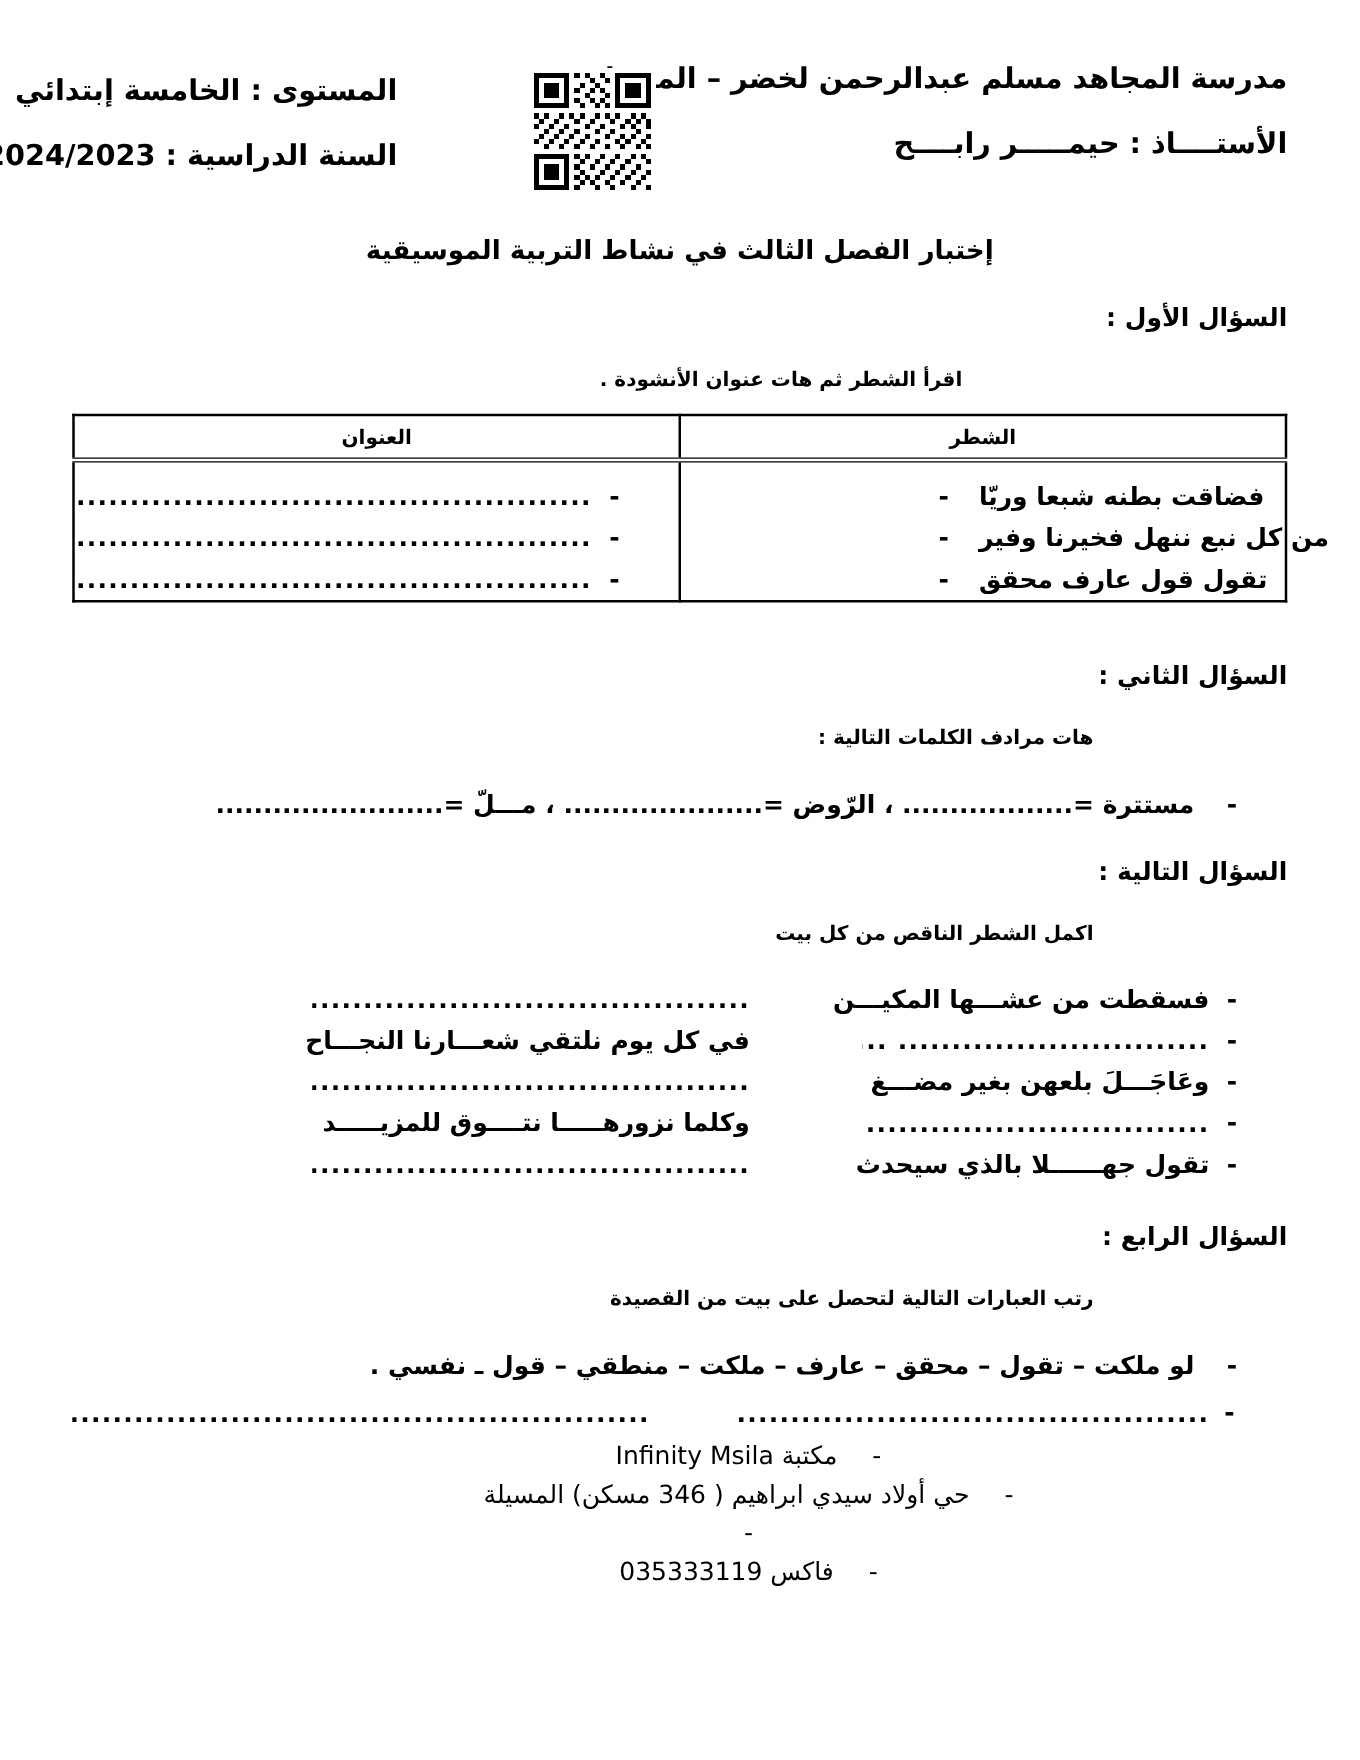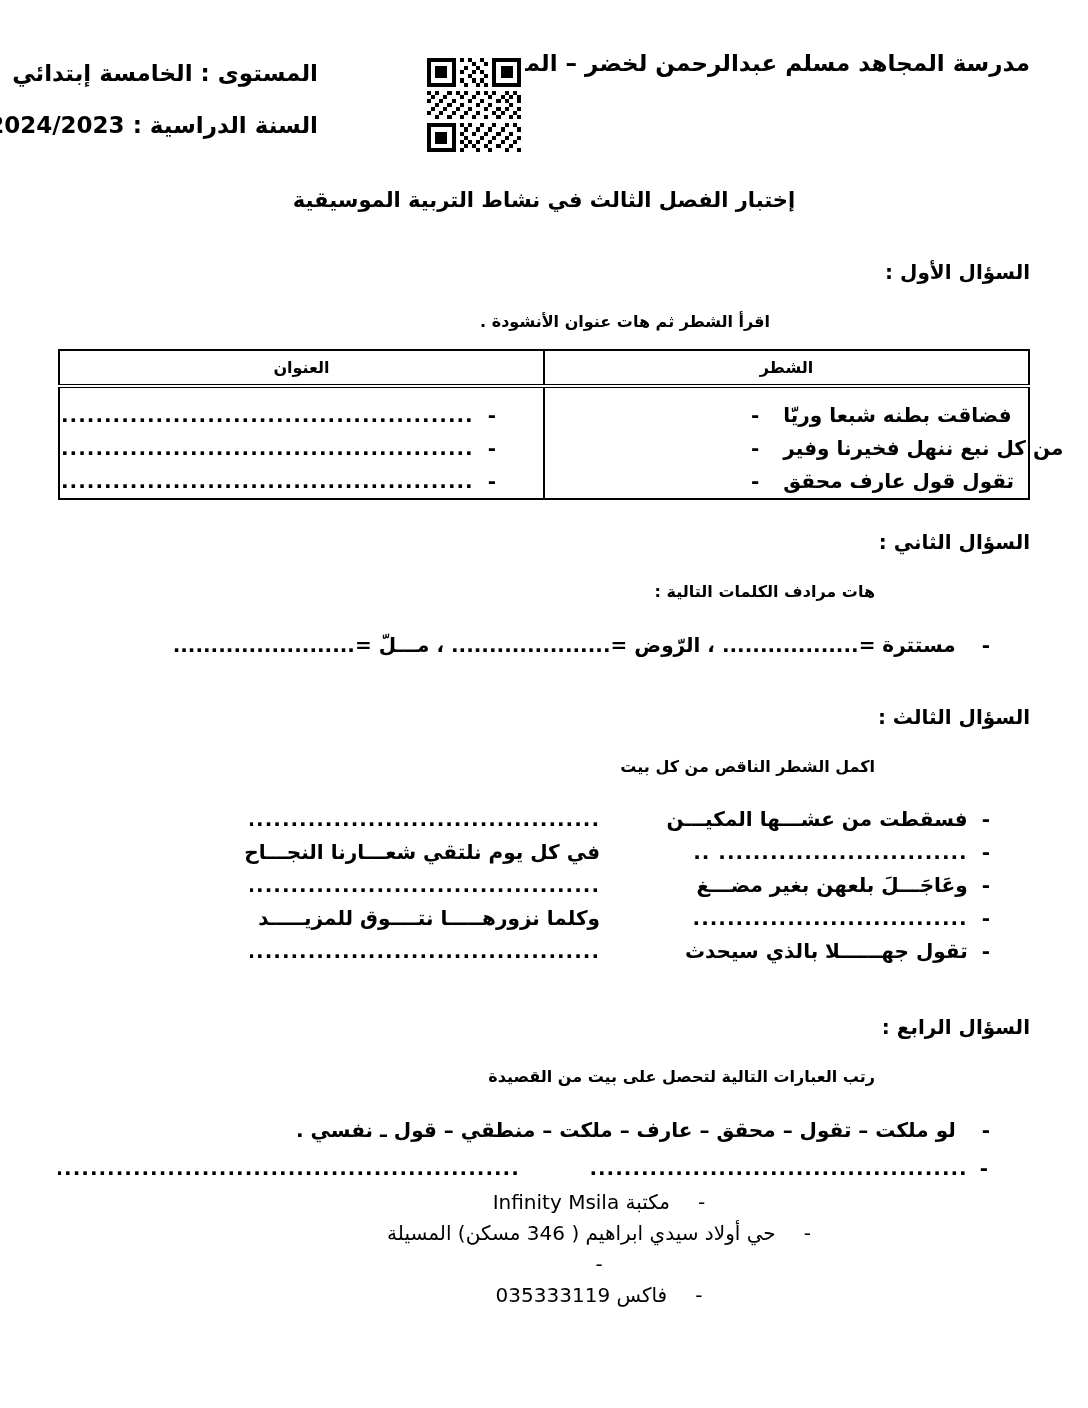--- a/index.html
+++ b/index.html
@@ -19,21 +19,21 @@
   .hdr-col { font-weight: bold; font-size: 23px; white-space: nowrap; }
   .hdr-right { width: 400px; }
   .hdr-right .line2 { margin-top: 26px; }
   .hdr-left { width: 260px; text-align: left; padding-top: 10px; }
   .hdr-left .line2 { margin-top: 26px; }
   .qr-wrap { width: 102px; height: 102px; margin-top: 4px; flex: 0 0 auto; }
   .qr-wrap svg { display: block; width: 102px; height: 102px; }
 
   
   .title { margin: 32px 0 0 0; text-align: center; font-size: 21px; font-weight: bold; }
-  .q-heading { margin-top: 48px; font-size: 20px; font-weight: bold; text-align: right; }
+  .q-heading { margin-top: 30px; font-size: 20px; font-weight: bold; text-align: right; }
   .q-instr { margin-top: 28px; font-size: 16px; font-weight: bold; text-align: right; white-space: nowrap; }
   
   .ind-260 { margin-left: 0; margin-right: 260px; }
   .ind-155 { margin-left: 0; margin-right: 155px; }
 
   
   .bullet-line { display: flex; direction: rtl; align-items: center; gap: 26px;
                  padding-left: 0; padding-right: 40px; font-size: 20px; font-weight: bold; white-space: nowrap; }
   .dash { font-weight: bold; font-size: 20px; }
 
@@ -74,20 +74,21 @@
 </style>
 </head>
 <body>
 
 <div class="page">
   <div class="content">
 
     <header class="hdr">
       <div class="hdr-col hdr-right">
         <div class="line1">مدرسة المجاهد مسلم عبدالرحمن لخضر – المسيلة ـ</div>
+        <div class="line2">الأستــــاذ : حيمـــــر رابــــح</div>
       </div>
       <div class="qr-wrap">
         <svg viewBox="0 0 25 25" shape-rendering="crispEdges" aria-hidden="true">
           <rect x="0" y="0" width="25" height="25" fill="#fff"></rect>
           <g fill="#000">
             <rect x="1" y="1" width="7" height="7"></rect>
             <rect x="17" y="1" width="7" height="7"></rect>
             <rect x="1" y="17" width="7" height="7"></rect>
           </g>
           <g fill="#fff">
@@ -148,28 +149,28 @@
             </div>
             <div class="t-blank">
               <span class="dash">-</span>
               <span class="dots">................................................</span>
             </div>
           </td>
         </tr>
       </tbody>
     </table>
 
-    <div class="q-heading" style="margin-top:30px">السؤال الثاني :</div>
+    <div class="q-heading" style="margin-top:46px">السؤال الثاني :</div>
     <div class="q-instr ind-155">هات مرادف الكلمات التالية :</div>
     <div class="bullet-line q2-line">
       <span class="dash">-</span>
       <span>مستترة =.................. ، الرّوض =..................... ، مـــلّ =........................</span>
     </div>
 
-    <div class="q-heading">السؤال الثالث :</div>
+    <div class="q-heading">السؤال التالية :</div>
     <div class="q-instr ind-155">اكمل الشطر الناقص من كل بيت</div>
 
     <div class="q3-grid">
       <div class="q3-right">
         <span class="dash">-</span>
         <span>فسقطت من عشـــها المكيـــن</span>
       </div>
       <div class="q3-left">
         <span class="dots">...............................................</span>
       </div>

